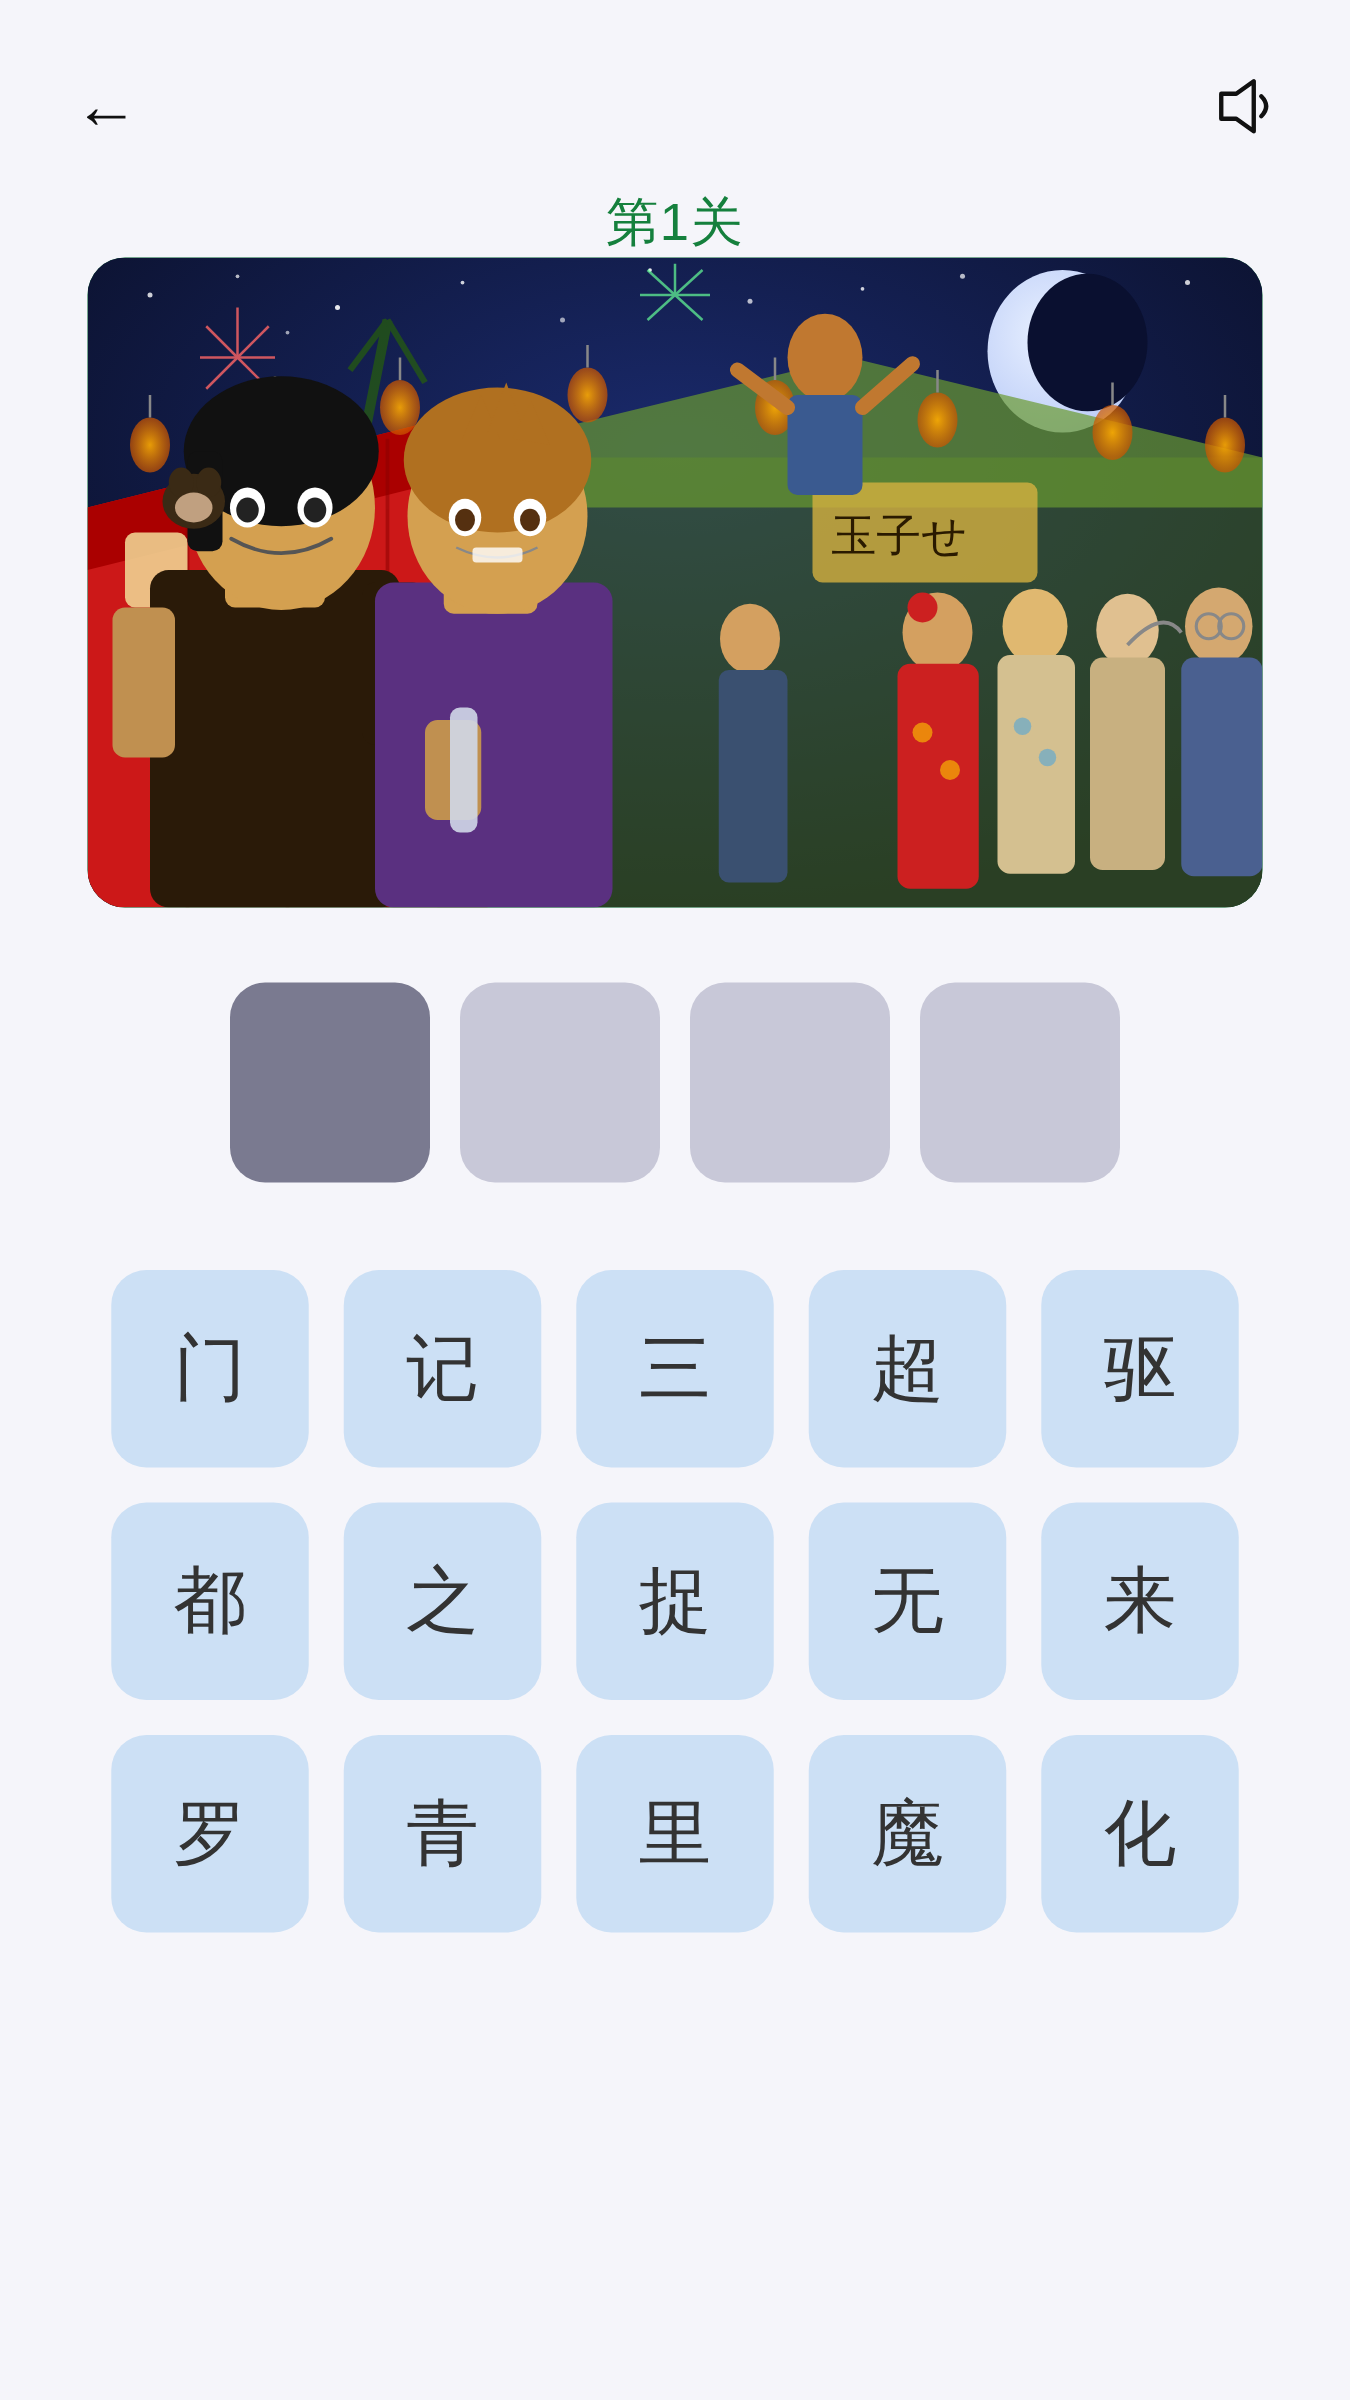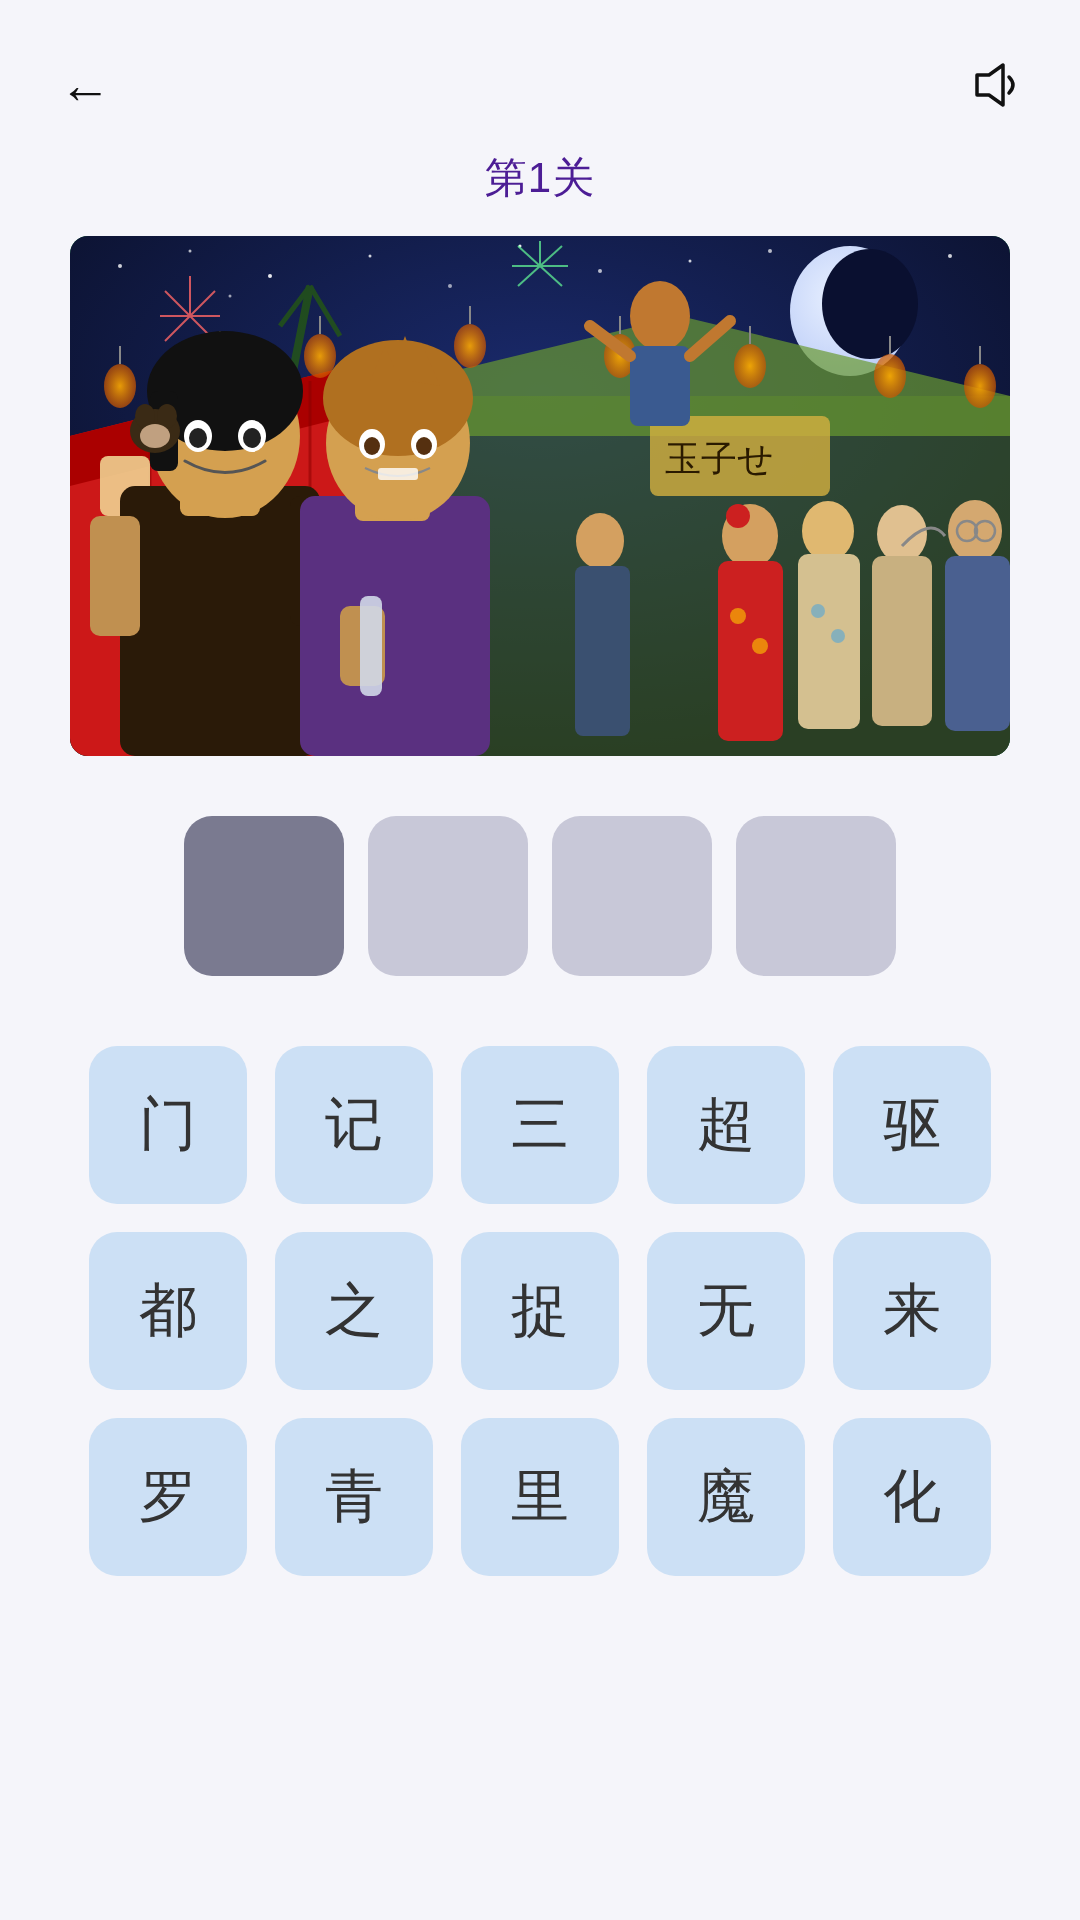--- a/index.html
+++ b/index.html
@@ -61,30 +61,29 @@
     }
 
     .sound-icon-svg {
       width: 52px;
       height: 52px;
     }
 
     
     .level-label {
       font-size: 42px;
-      color: #4c1d95;
-      margin-bottom: 30px;
+      color: #15803d;
       letter-spacing: 1px;
     }
 
     
     .anime-image-container {
       width: 940px;
       height: 520px;
-      border-radius: 18px;
+      border-radius: 30px;
       overflow: hidden;
       margin-bottom: 60px;
       background: #15803d;
       position: relative;
     }
 
     
     .scene-svg {
       width: 100%;
       height: 100%;

